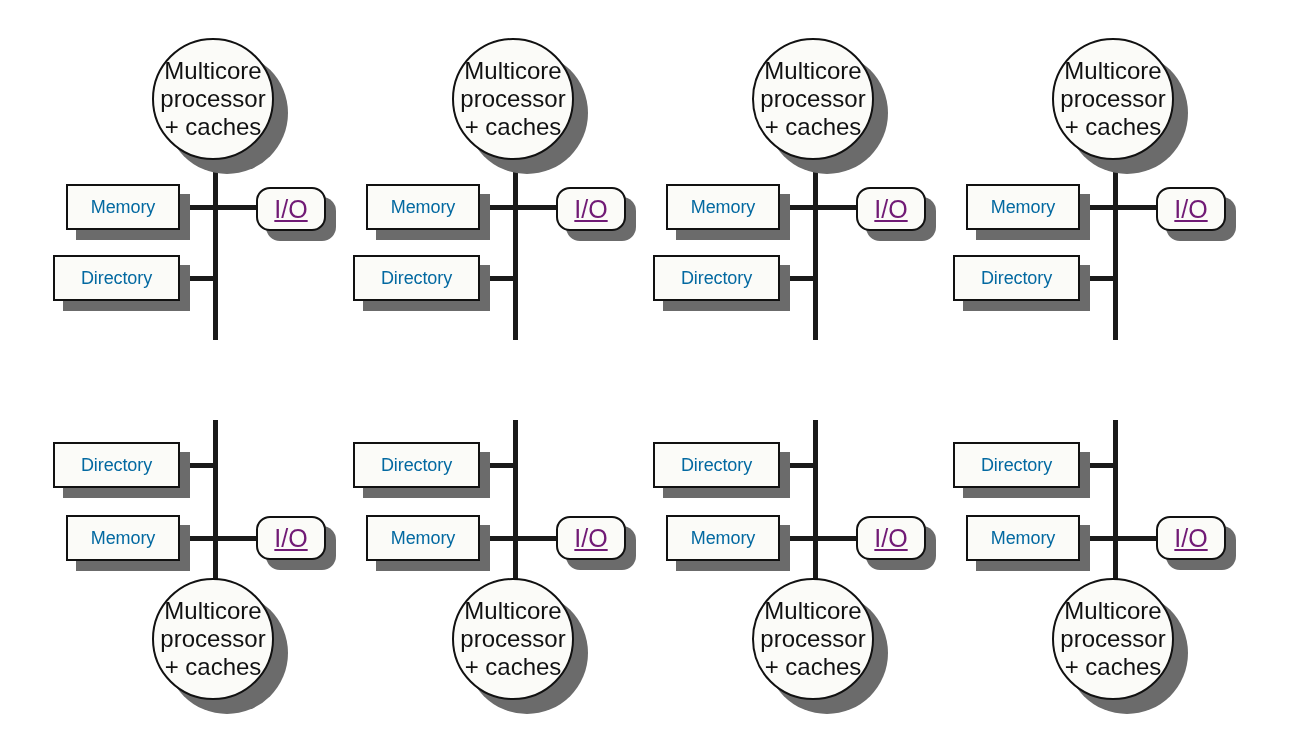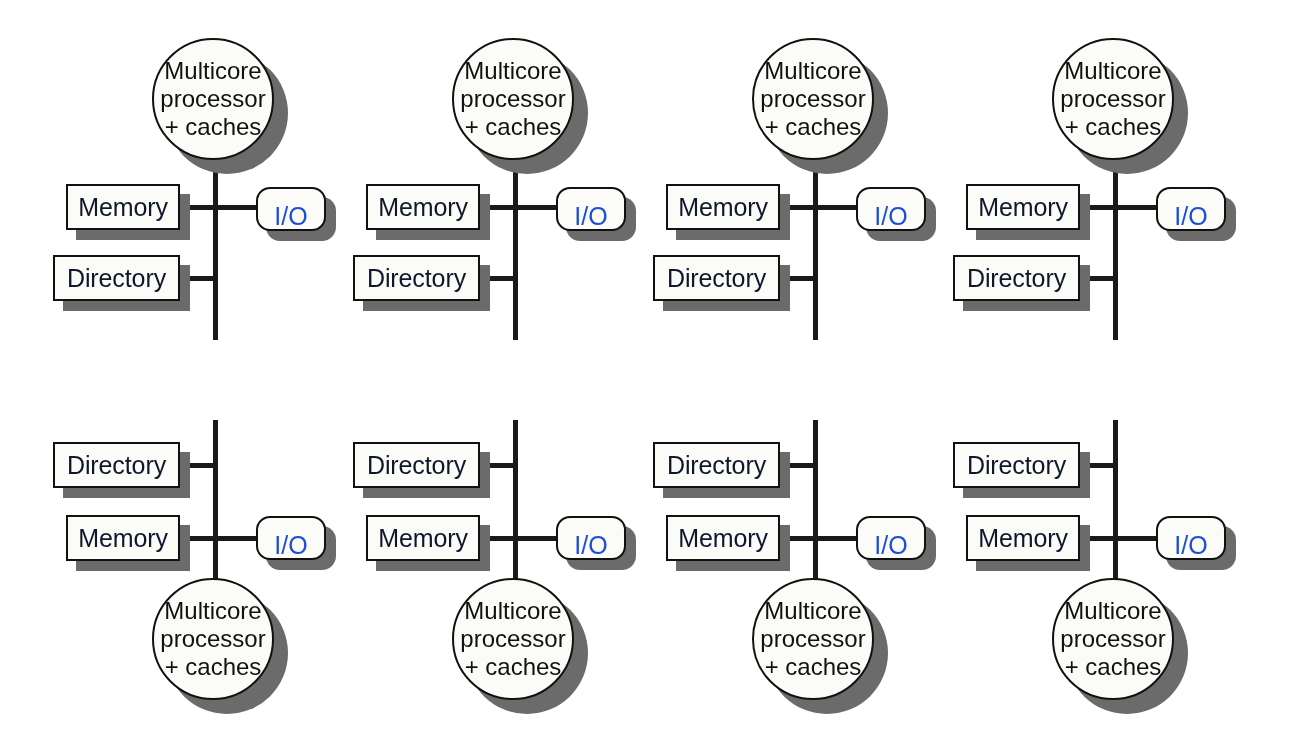--- a/index.html
+++ b/index.html
@@ -29,37 +29,38 @@
   .shadow.circ{border-radius:50%;}
 
   .boxnode{
     position:absolute;
     background:#fbfbf8;
     border:2.5px solid #111111;
     box-sizing:border-box;
     display:flex;
     align-items:center;
     justify-content:center;
-    color:#0f172a;
-    font-size:25px;
+    color:#0369a1;
+    font-size:18px;
     line-height:1;
     letter-spacing:-0.1px;
   }
   .ionode{
     position:absolute;
     background:#fbfbf8;
     border:2.5px solid #111111;
     border-radius:14px;
     box-sizing:border-box;
     display:flex;
-    align-items:flex-end;
+    align-items:center;
     justify-content:center;
-    color:#1d4ed8;
+    color:#701a75;
     font-size:25px;
     line-height:1;
+    text-decoration:underline;
   }
   .cpu{
     position:absolute;
     background:#fbfbf8;
     border:2.5px solid #111111;
     border-radius:50%;
     box-sizing:border-box;
     display:flex;
     flex-direction:column;
     align-items:center;

